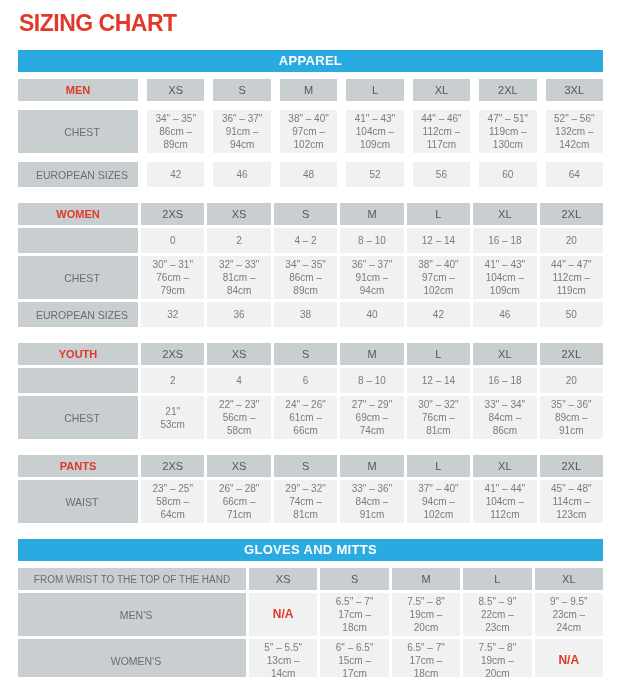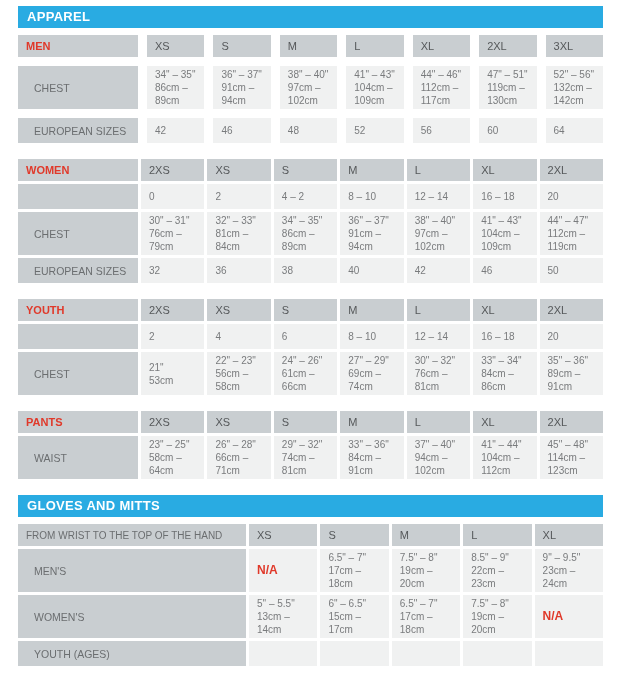--- a/index.html
+++ b/index.html
@@ -17,21 +17,21 @@
     width:620px;height:677px;background:#ffffff;overflow:hidden;
     font-family:"Liberation Sans","DejaVu Sans",sans-serif;
     -webkit-font-smoothing:antialiased;
   }
   .page{padding:6px 17px 0 18px;}
   h1.title{
     margin:4px 0 13px 1px;
     font-size:23px;font-weight:bold;letter-spacing:-0.5px;
     color:var(--red);
   }
-  .section{margin:0 0 16px 0;}
+  .section{margin:0 0 16px 0;text-align:center;}
   .bar{
     background:var(--blue);color:#ffffff;
     font-size:13px;font-weight:bold;letter-spacing:0.3px;
     padding:4px 9px 4px 9px;line-height:14px;
   }
   .table{
     display:grid;column-gap:3px;row-gap:3px;
     margin-top:7px;
   }
   .table + .table{margin-top:16px;}
@@ -56,20 +56,21 @@
     font-size:10px;line-height:13px;min-height:25px;
   }
   .cell.data .na{
     color:var(--red);font-weight:bold;font-size:12px;
   }
 </style>
 </head>
 <body>
 
 <div class="page">
+  <h1 class="title">SIZING CHART</h1>
   <div id="sections">
       <div class="section section-apparel">
         <div class="bar">APPAREL</div>
         <div class="table" style="grid-template-columns: 120px repeat(7, 1fr); gap: 9px;">
           <div class="cell hdr table-label">MEN</div>
           <div class="cell hdr">XS</div>
           <div class="cell hdr">S</div>
           <div class="cell hdr">M</div>
           <div class="cell hdr">L</div>
           <div class="cell hdr">XL</div>

